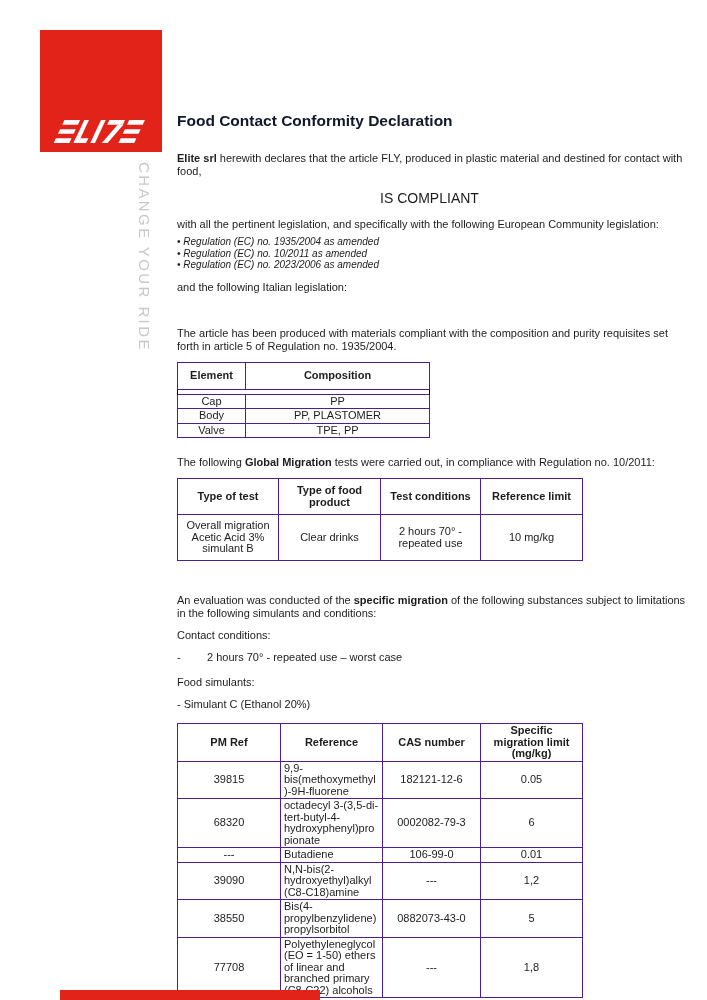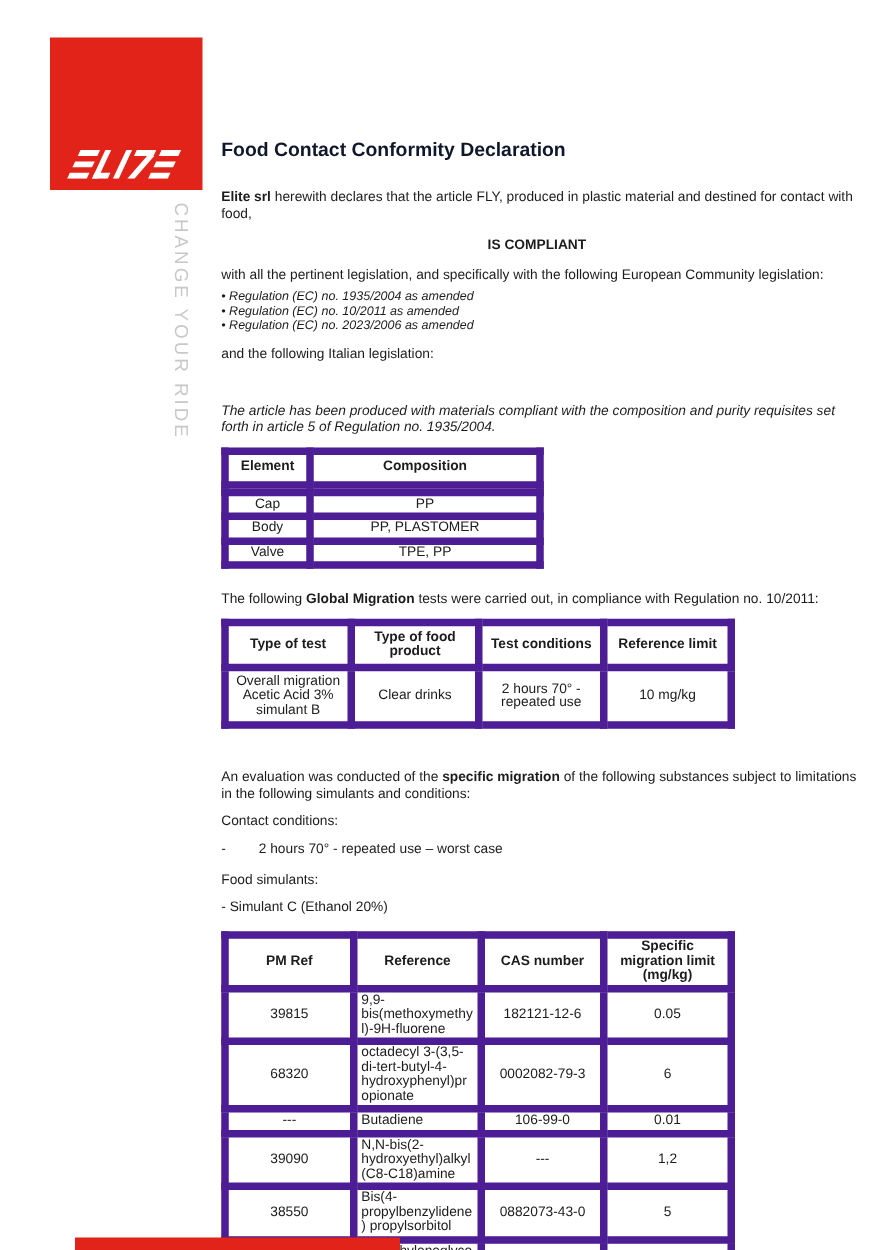--- a/index.html
+++ b/index.html
@@ -31,34 +31,34 @@
   .redbar{
     position:absolute;left:60px;top:990px;width:260px;height:10px;
     background:#e2231a;
   }
 
   
   .main{position:absolute;left:177px;top:112px;width:516px;}
   .title{font-size:15.5px;font-weight:bold;margin:0 0 22px 0;color:#0f172a;}
   .body-text{font-size:11px;line-height:13px;margin:0 0 12px 0;}
   .b{font-weight:bold;}
-  .compliant{font-size:11px;font-weight:bold;text-align:center;margin:0 0 12px 0;width:505px;}
+  .compliant{font-size:14px;font-weight:normal;text-align:center;margin:0 0 12px 0;width:505px;}
   .mb5{margin-bottom:5px;}
   .mb9{margin-bottom:9px;}
   .bullets{list-style:none;margin:0 0 10px 0;padding:0;font-style:italic;font-size:10px;}
   .bullets li{line-height:11.5px;}
   .bullets li::before{content:"\2022  ";}
-  .materials{margin:33px 0 9px 0;font-style:italic;}
+  .materials{margin:33px 0 9px 0;}
   .dash-item{font-size:11px;line-height:13px;margin:0 0 12px 0;}
   .dash-item .marker{display:inline-block;width:30px;}
 
   
   .tbl{border-collapse:collapse;font-size:11px;table-layout:fixed;}
   .tbl th,.tbl td{
-    border:6px solid #4c1d95;text-align:center;vertical-align:middle;
+    border:1px solid #4c1d95;text-align:center;vertical-align:middle;
     padding:1px 3px;line-height:11.5px;box-sizing:border-box;
   }
   .tbl th{font-weight:bold;}
 
   .tbl-composition{width:252px;margin:0 0 18px 0;}
   .tbl-composition th{height:27px;}
   .tbl-composition tr.spacer td{height:5px;border:none;padding:0;}
   .tbl-composition tr.spacer td:first-child{border-left:1px solid #000;}
   .tbl-composition tr.spacer td:last-child{border-right:1px solid #000;}
   .tbl-composition tbody td{height:13px;}

